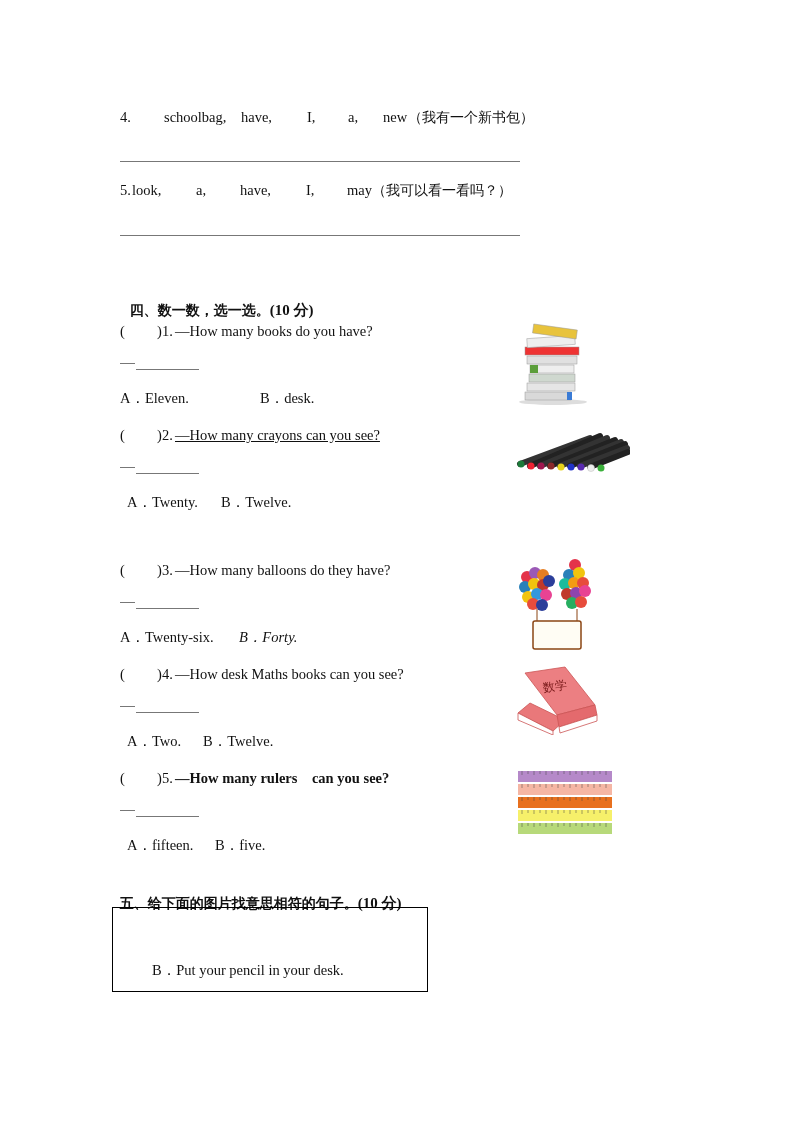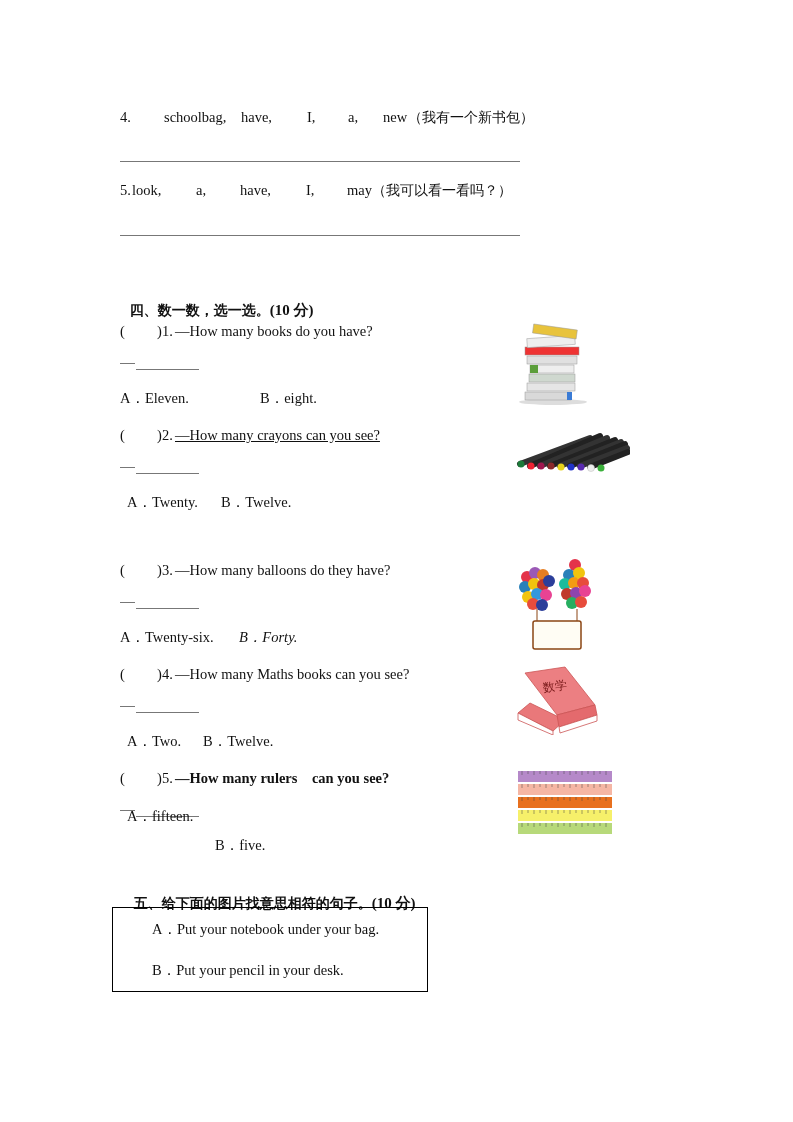--- a/index.html
+++ b/index.html
@@ -46,21 +46,21 @@
 </div>
 
 <div>
   <span class="abs txt" style="left:120px;top:322px;">(</span>
   <span class="abs txt" style="left:157px;top:322px;">)</span>
   <span class="abs txt" style="left:162px;top:322px;">1.</span>
   <span class="abs txt" style="left:175px;top:322px;">—How many books do you have?</span>
   <div class="ansdash" style="left:120px;top:363px;"></div>
   <div class="ansline" style="left:136px;top:369px;"></div>
   <span class="abs txt" style="left:120px;top:389px;">A．Eleven.</span>
-  <span class="abs txt" style="left:260px;top:389px;">B．eight.</span>
+  <span class="abs txt" style="left:260px;top:389px;">B．desk.</span>
 </div>
 
 <div>
   <span class="abs txt" style="left:120px;top:426px;">(</span>
   <span class="abs txt" style="left:157px;top:426px;">)</span>
   <span class="abs txt" style="left:162px;top:426px;">2.</span>
   <span class="abs txt" style="left:175px;top:426px;text-decoration:underline;">—How many crayons can you see?</span>
   <div class="ansdash" style="left:120px;top:467px;"></div>
   <div class="ansline" style="left:136px;top:473px;"></div>
   <span class="abs txt" style="left:127px;top:493px;">A．Twenty.</span>
@@ -75,35 +75,35 @@
   <div class="ansdash" style="left:120px;top:602px;"></div>
   <div class="ansline" style="left:136px;top:608px;"></div>
   <span class="abs txt" style="left:120px;top:628px;">A．Twenty-six.</span>
   <span class="abs txt" style="left:239px;top:628px;font-style:italic;">B．Forty.</span>
 </div>
 
 <div>
   <span class="abs txt" style="left:120px;top:665px;">(</span>
   <span class="abs txt" style="left:157px;top:665px;">)</span>
   <span class="abs txt" style="left:162px;top:665px;">4.</span>
-  <span class="abs txt" style="left:175px;top:665px;">—How many Maths books can you see?</span>
+  <span class="abs txt" style="left:175px;top:665px;">—How desk Maths books can you see?</span>
   <div class="ansdash" style="left:120px;top:706px;"></div>
   <div class="ansline" style="left:136px;top:712px;"></div>
   <span class="abs txt" style="left:127px;top:732px;">A．Two.</span>
   <span class="abs txt" style="left:203px;top:732px;">B．Twelve.</span>
 </div>
 
 <div>
   <span class="abs txt" style="left:120px;top:769px;">(</span>
   <span class="abs txt" style="left:157px;top:769px;">)</span>
   <span class="abs txt" style="left:162px;top:769px;">5.</span>
   <span class="abs txt" style="left:175px;top:769px;font-weight:bold;">—How many rulers    can you see?</span>
   <div class="ansdash" style="left:120px;top:810px;"></div>
   <div class="ansline" style="left:136px;top:816px;"></div>
-  <span class="abs txt" style="left:127px;top:807px;">A．fifteen.</span>
+  <span class="abs txt" style="left:127px;top:836px;">A．fifteen.</span>
   <span class="abs txt" style="left:215px;top:836px;">B．five.</span>
 </div>
 
 <svg class="pic" style="left:515px;top:322px;" width="80" height="85" viewBox="0 0 80 85">
   <ellipse cx="38" cy="80" rx="34" ry="3" fill="#ddd"></ellipse>
   <rect x="10" y="70" width="46" height="8" fill="#d9d9d9" stroke="#999" stroke-width="0.5"></rect>
     <rect x="52" y="70" width="5" height="8" fill="#3a7bd5"></rect>
   <rect x="12" y="61" width="48" height="8" fill="#e5e5e5" stroke="#999" stroke-width="0.5"></rect>
   <rect x="14" y="52" width="46" height="8" fill="#cfd8cf" stroke="#999" stroke-width="0.5"></rect>
   <rect x="15" y="43" width="44" height="8" fill="#eee" stroke="#999" stroke-width="0.5"></rect>
@@ -184,20 +184,19 @@
   <rect x="0" y="53" width="94" height="11" fill="#b7d97a"></rect>
   <g stroke="#444" stroke-width="0.5">
     <path d="M4 1v4M10 1v3M16 1v4M22 1v3M28 1v4M34 1v3M40 1v4M46 1v3M52 1v4M58 1v3M64 1v4M70 1v3M76 1v4M82 1v3M88 1v4"></path>
     <path d="M4 14v4M10 14v3M16 14v4M22 14v3M28 14v4M34 14v3M40 14v4M46 14v3M52 14v4M58 14v3M64 14v4M70 14v3M76 14v4M82 14v3M88 14v4"></path>
     <path d="M4 27v4M10 27v3M16 27v4M22 27v3M28 27v4M34 27v3M40 27v4M46 27v3M52 27v4M58 27v3M64 27v4M70 27v3M76 27v4M82 27v3M88 27v4"></path>
     <path d="M4 40v4M10 40v3M16 40v4M22 40v3M28 40v4M34 40v3M40 40v4M46 40v3M52 40v4M58 40v3M64 40v4M70 40v3M76 40v4M82 40v3M88 40v4"></path>
     <path d="M4 53v4M10 53v3M16 53v4M22 53v3M28 53v4M34 53v3M40 53v4M46 53v3M52 53v4M58 53v3M64 53v4M70 53v3M76 53v4M82 53v3M88 53v4"></path>
   </g>
 </svg>
 
-<div class="abs heading" style="left:124px;top:878px;">
+<div class="abs heading" style="left:110px;top:878px;">
   <span>五、给下面的图片找意思相符的句子。</span><span class="num">(10 分)</span>
 </div>
 
 <div class="box">
-  <span class="abs txt" style="left:39px;top:12px;">A．Put your notebook under your bag.</span>
   <span class="abs txt" style="left:39px;top:53px;">B．Put your pencil in your desk.</span>
 </div>
 
 </body></html>

